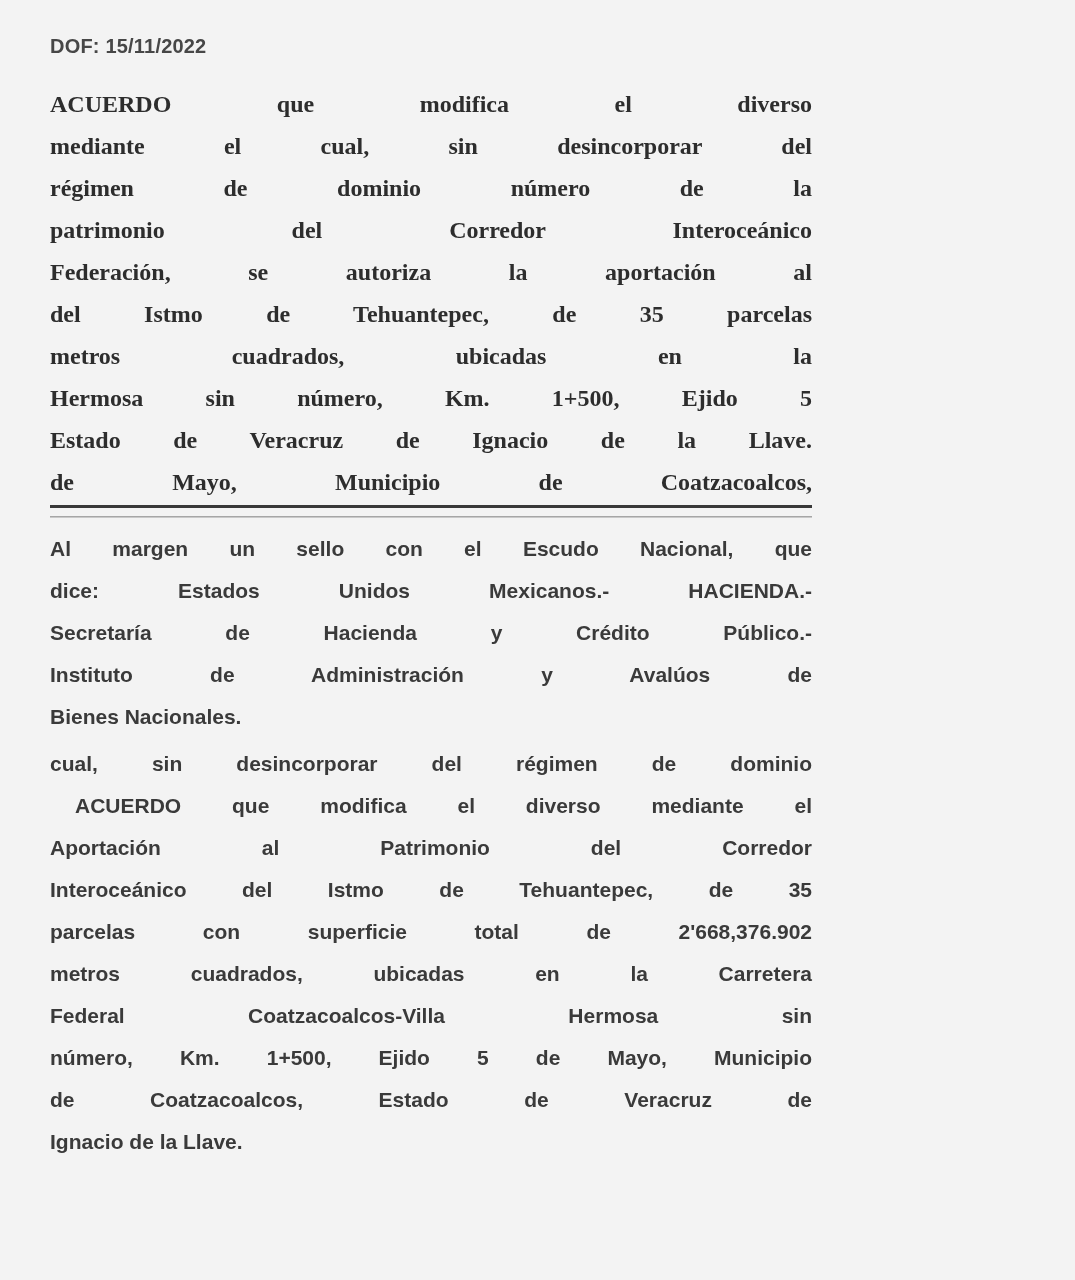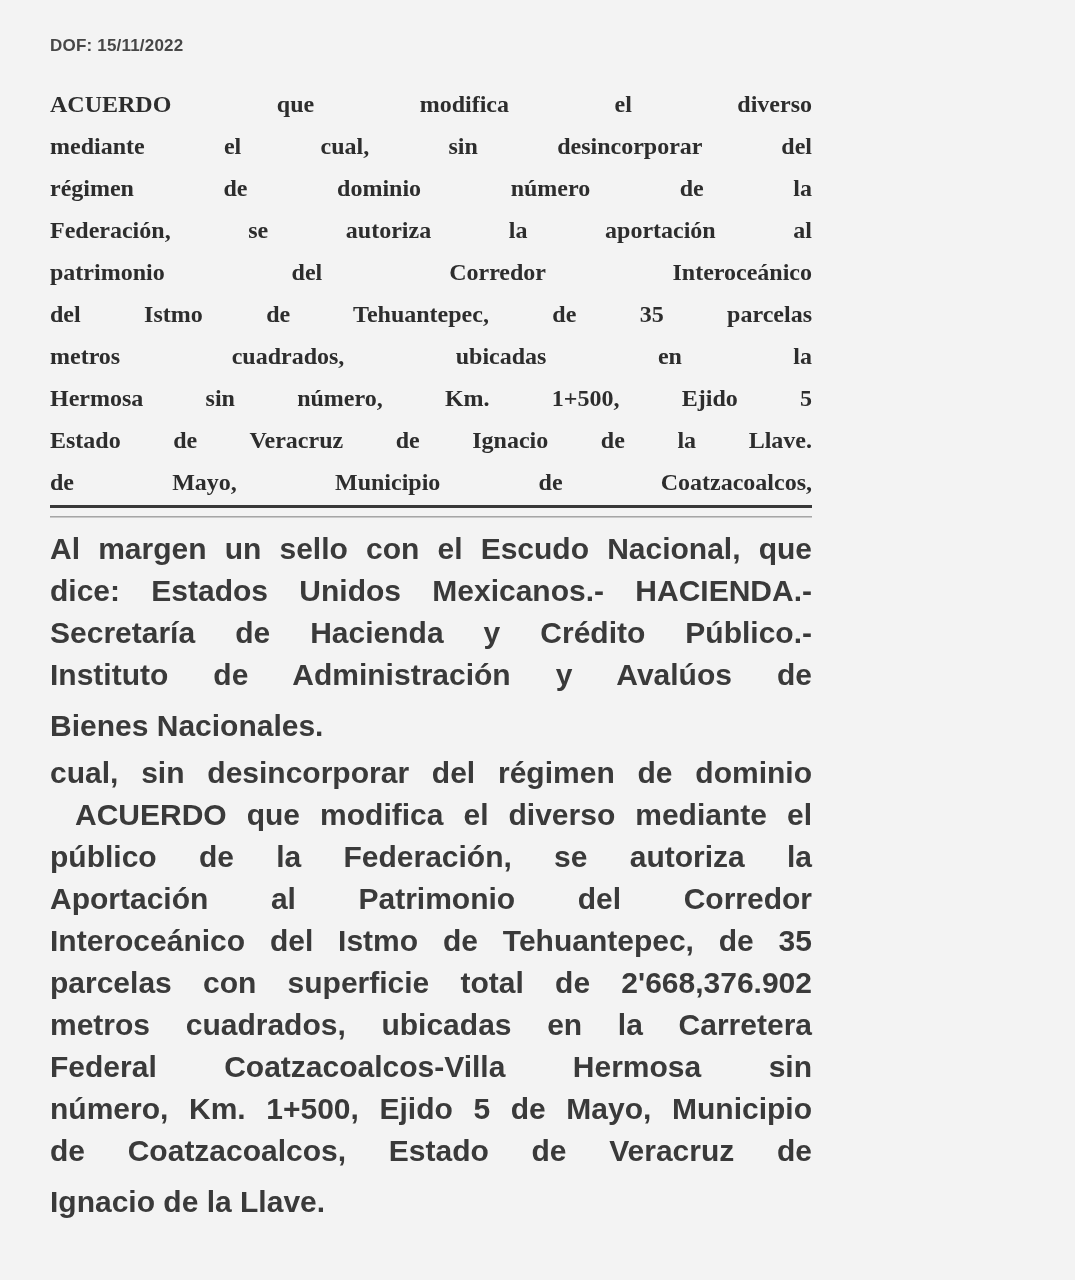--- a/index.html
+++ b/index.html
@@ -20,21 +20,21 @@
   }
   .doc {
     position: absolute;
     left: 50px;
     top: 36px;
     width: 762px;
   }
   .dof-label {
     font-family: "Liberation Sans", sans-serif;
     font-weight: bold;
-    font-size: 17px;
+    font-size: 20px;
     line-height: 20px;
     color: var(--label-text);
     letter-spacing: 0.2px;
   }
   .title-block {
     margin-top: 27px;
     font-family: "Liberation Serif", serif;
     font-weight: bold;
     font-size: 24px;
     color: var(--title-text);
@@ -44,66 +44,65 @@
   .separator {
     border: none;
     border-top: 1px solid var(--separator-rule);
     border-bottom: 1px solid #c9c9c9;
     height: 2px;
     margin: 8px 0 10px 0;
   }
   .para {
     font-family: "Liberation Sans", sans-serif;
     font-weight: bold;
-    font-size: 30px;
+    font-size: 21px;
     color: var(--body-text);
   }
   .para + .para { margin-top: 5px; }
   .line {
     height: 42px;
     line-height: 42px;
     text-align: justify;
     text-align-last: justify;
   }
-  .line.last { text-align-last: left; margin-top: 9px; }
+  .line.last { text-align-last: left; }
   .line.indent { text-indent: 25px; }
 </style>
 </head>
 <body>
 
 <div class="doc">
   <div class="dof-label">DOF: 15/11/2022</div>
 
   <div class="title-block">
       <div class="line">ACUERDO que modifica el diverso</div>
       <div class="line">mediante el cual, sin desincorporar del</div>
       <div class="line">régimen de dominio número de la</div>
+      <div class="line">patrimonio del Corredor Interoceánico</div>
       <div class="line">Federación, se autoriza la aportación al</div>
-      <div class="line">patrimonio del Corredor Interoceánico</div>
       <div class="line">del Istmo de Tehuantepec, de 35 parcelas</div>
       <div class="line">metros cuadrados, ubicadas en la</div>
       <div class="line">Hermosa sin número, Km. 1+500, Ejido 5</div>
       <div class="line">Estado de Veracruz de Ignacio de la Llave.</div>
       <div class="line">de Mayo, Municipio de Coatzacoalcos,</div>
     </div>
 
   <hr class="separator">
 
   <div class="para">
       <div class="line">Al margen un sello con el Escudo Nacional, que</div>
       <div class="line">dice: Estados Unidos Mexicanos.- HACIENDA.-</div>
       <div class="line">Secretaría de Hacienda y Crédito Público.-</div>
       <div class="line">Instituto de Administración y Avalúos de</div>
       <div class="line last">Bienes Nacionales.</div>
     </div>
 
   <div class="para">
       <div class="line">cual, sin desincorporar del régimen de dominio</div>
       <div class="line indent">ACUERDO que modifica el diverso mediante el</div>
-      <div class="line">público de la Federación, se autoriza la</div>
       <div class="line">Aportación al Patrimonio del Corredor</div>
       <div class="line">Interoceánico del Istmo de Tehuantepec, de 35</div>
       <div class="line">parcelas con superficie total de 2'668,376.902</div>
       <div class="line">metros cuadrados, ubicadas en la Carretera</div>
       <div class="line">Federal Coatzacoalcos-Villa Hermosa sin</div>
       <div class="line">número, Km. 1+500, Ejido 5 de Mayo, Municipio</div>
       <div class="line">de Coatzacoalcos, Estado de Veracruz de</div>
       <div class="line last">Ignacio de la Llave.</div>
     </div>
 </div>

